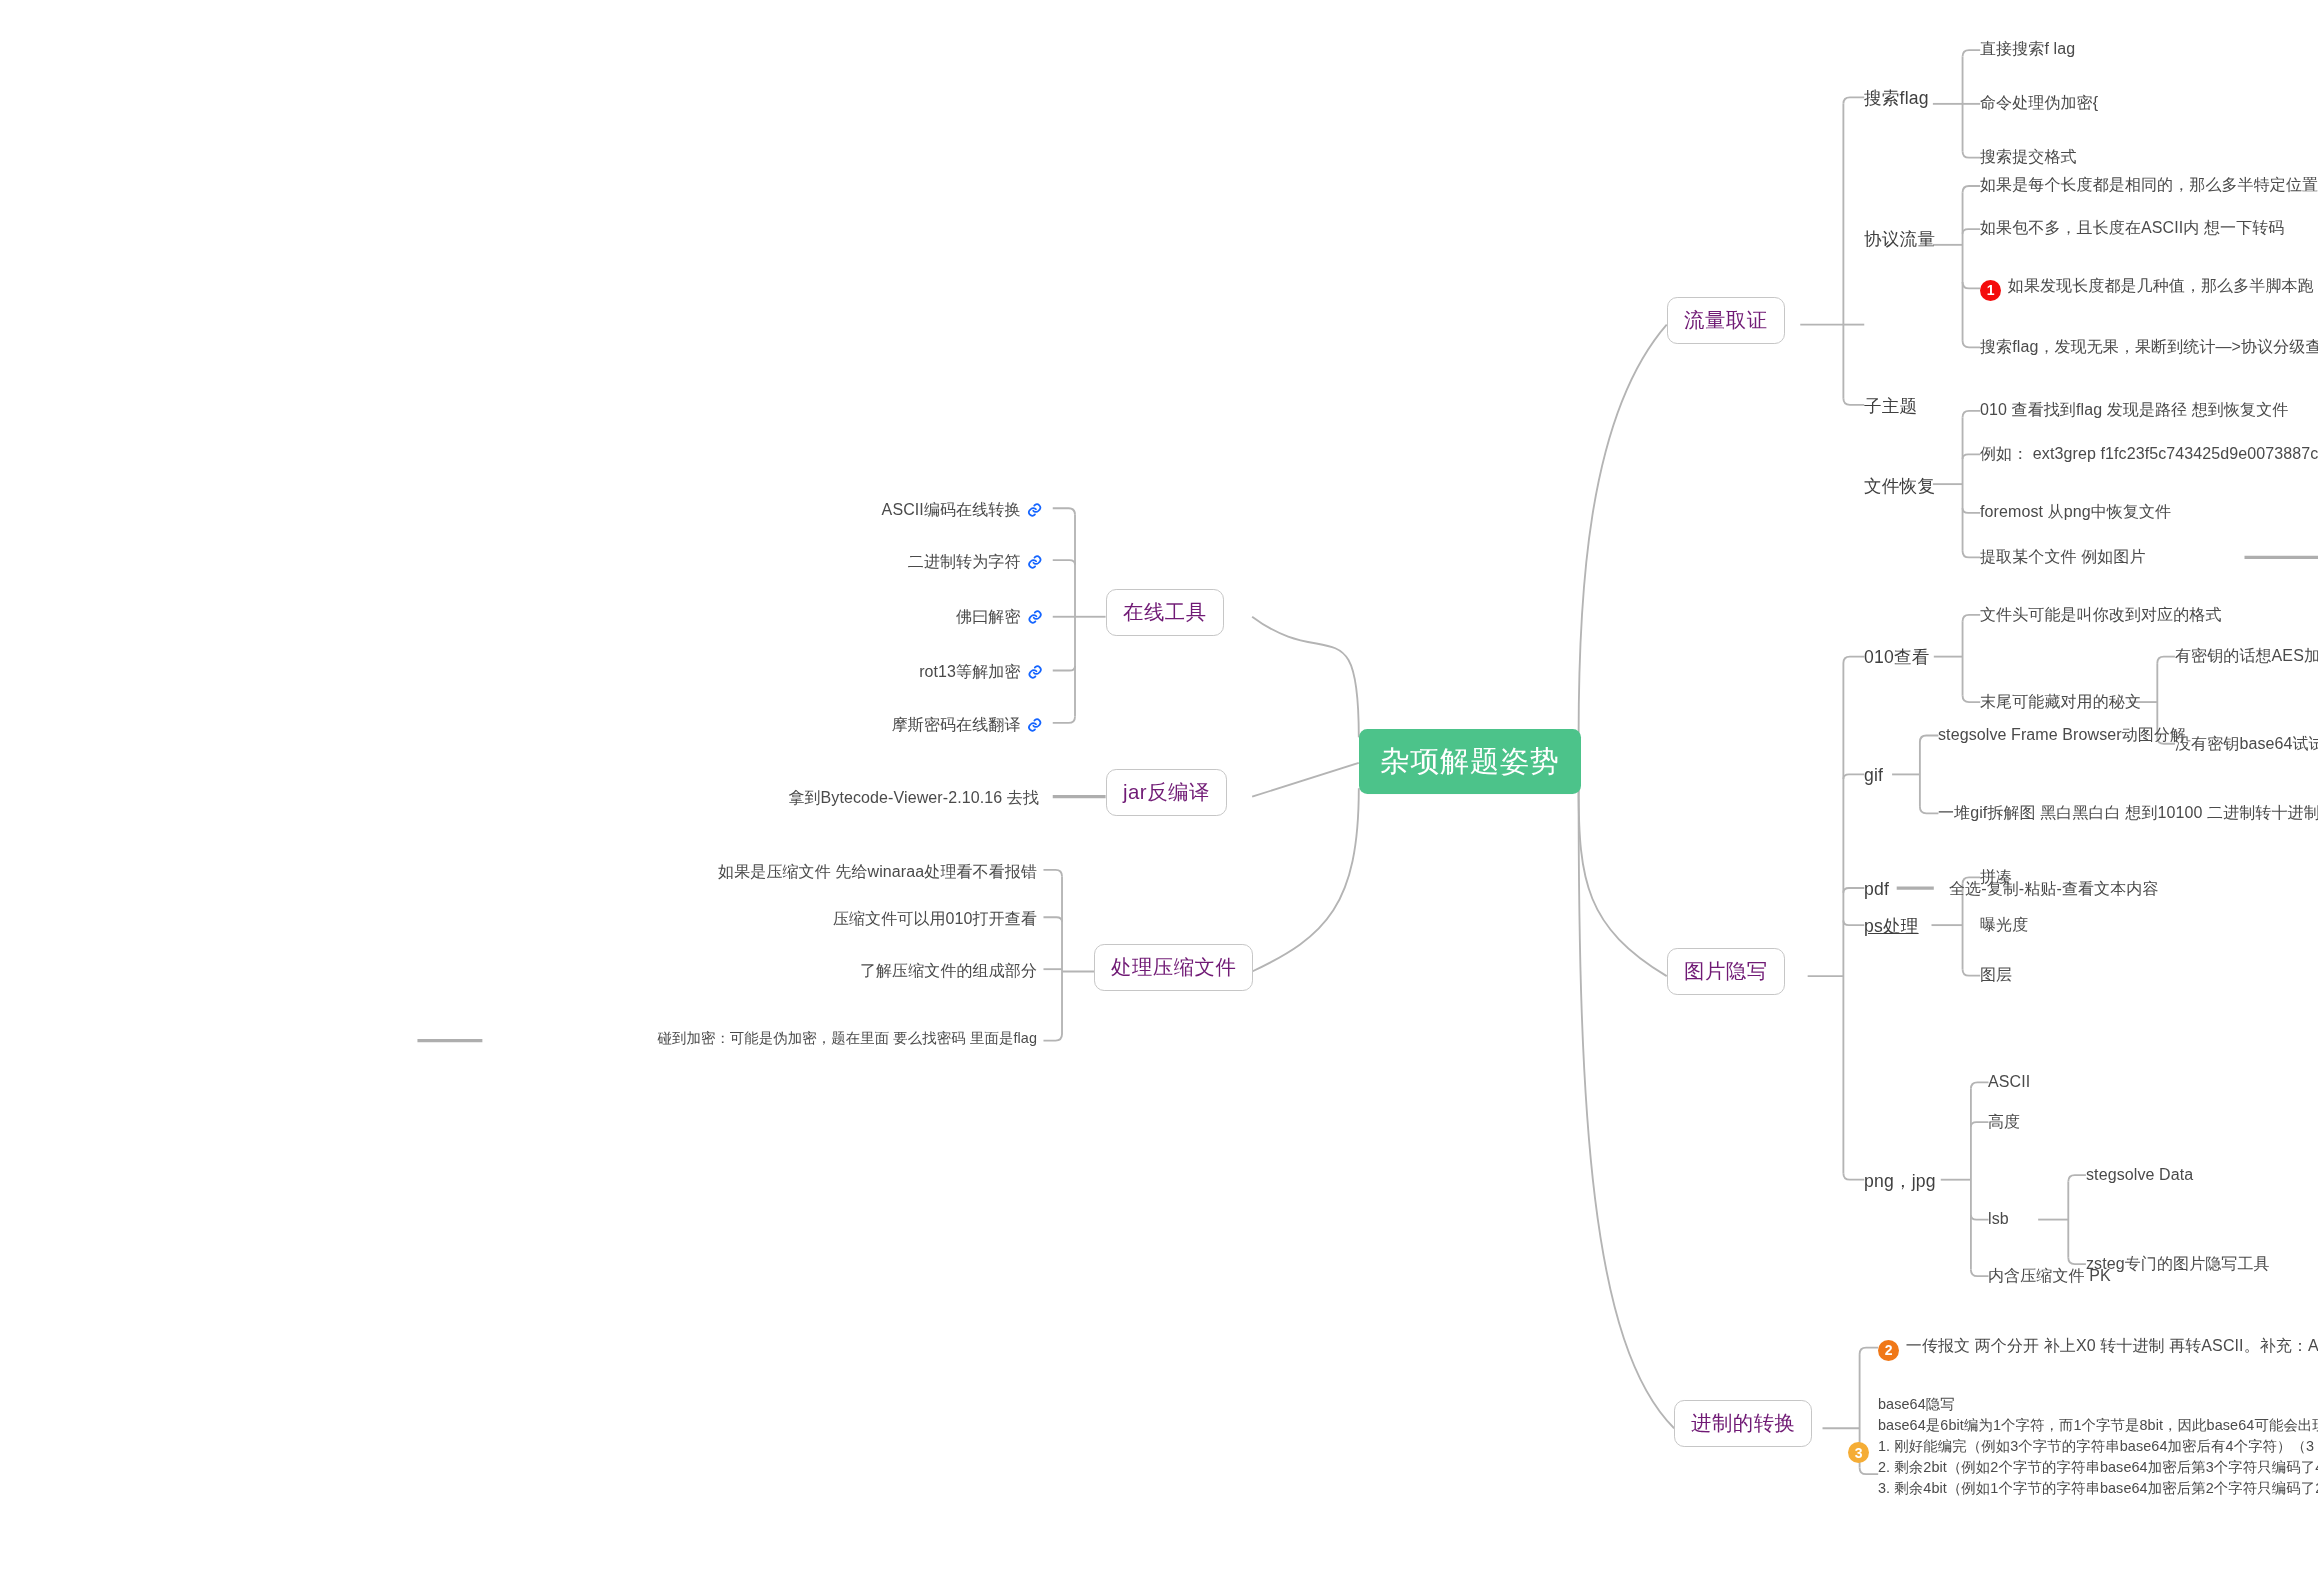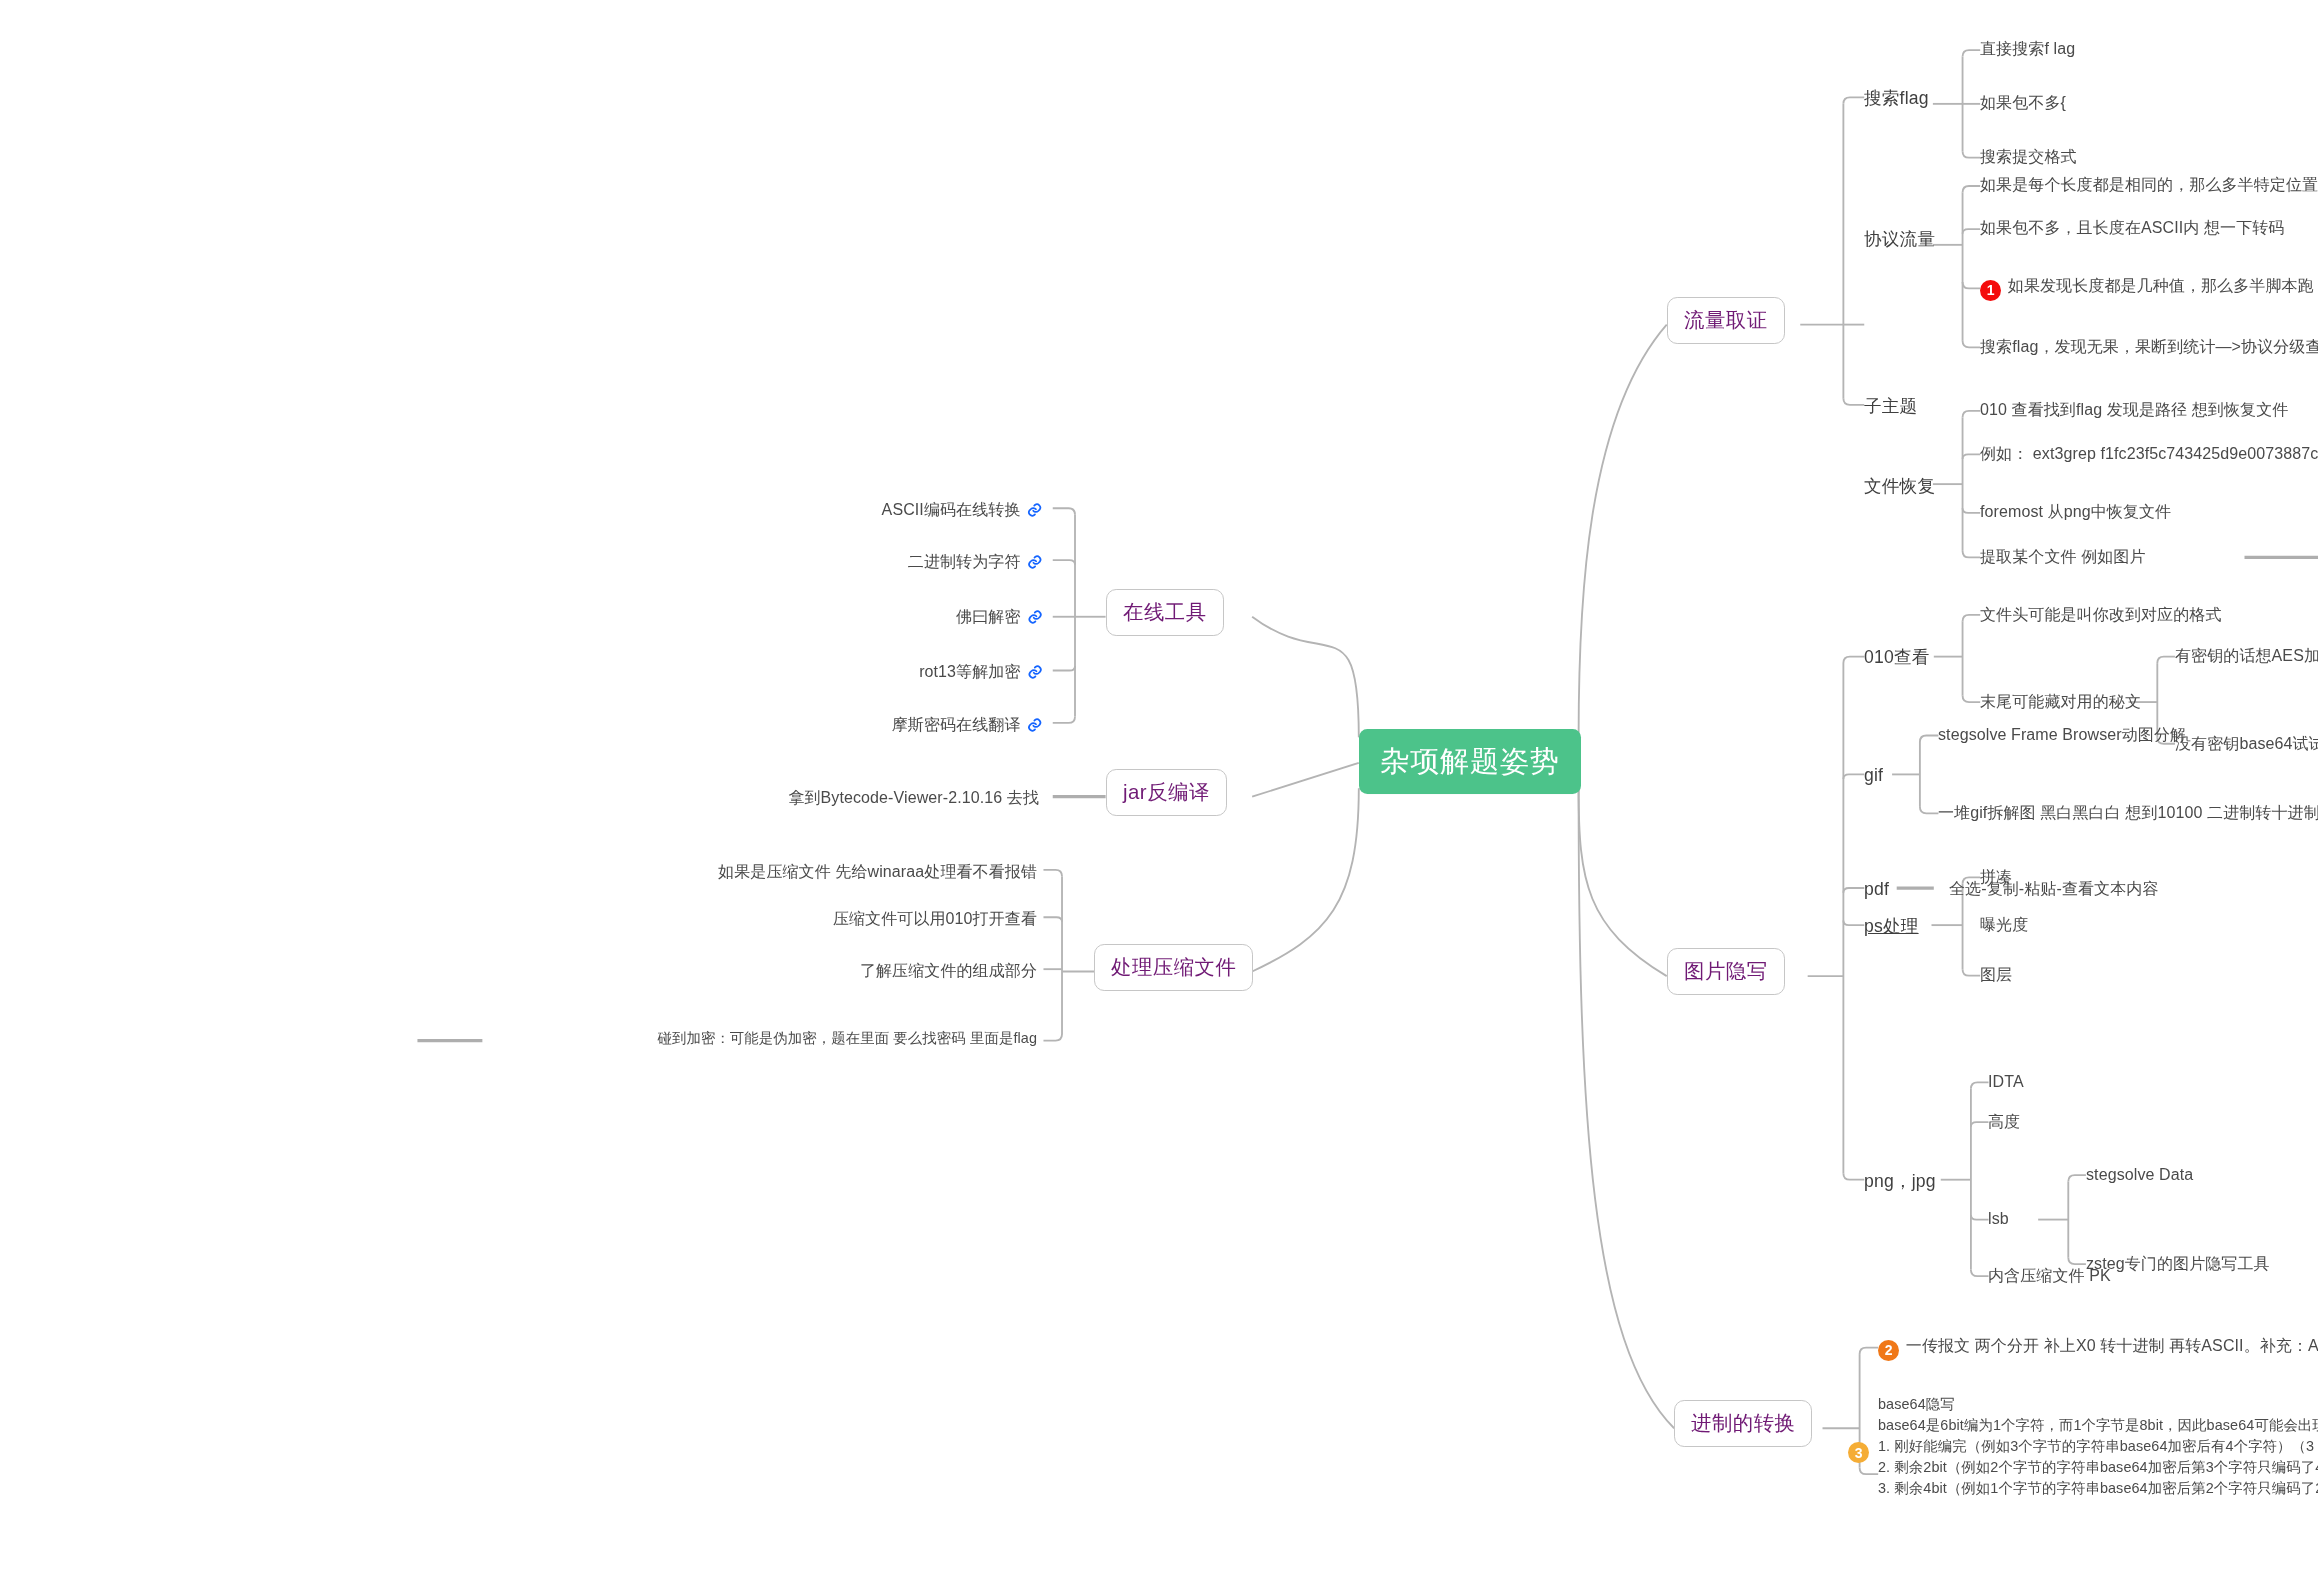--- a/index.html
+++ b/index.html
@@ -170,21 +170,21 @@
     <span>流量取证</span>
   </div>
 
   <div class="node sub" style="left:1864px;top:87px;">
     <span>搜索flag</span>
   </div>
   <div class="node leaf" style="left:1980px;top:39px;">
     <span>直接搜索f lag</span>
   </div>
   <div class="node leaf" style="left:1980px;top:93px;">
-    <span>如果包不多{</span>
+    <span>命令处理伪加密{</span>
   </div>
   <div class="node leaf" style="left:1980px;top:147px;">
     <span>搜索提交格式</span>
   </div>
 
   <div class="node sub" style="left:1864px;top:228px;">
     <span>协议流量</span>
   </div>
   <div class="node leaf" style="left:1980px;top:175px;">
     <span>如果是每个长度都是相同的，那么多半特定位置连接起来就是</span>
@@ -266,21 +266,21 @@
     <span>曝光度</span>
   </div>
   <div class="node leaf" style="left:1980px;top:965px;">
     <span>图层</span>
   </div>
 
   <div class="node sub" style="left:1864px;top:1170px;">
     <span>png，jpg</span>
   </div>
   <div class="node leaf" style="left:1988px;top:1072px;">
-    <span>IDTA</span>
+    <span>ASCII</span>
   </div>
   <div class="node leaf" style="left:1988px;top:1112px;">
     <span>高度</span>
   </div>
   <div class="node leaf" style="left:1988px;top:1209px;">
     <span>lsb</span>
   </div>
   <div class="node leaf" style="left:2086px;top:1165px;">
     <span>stegsolve Data</span>
   </div>

